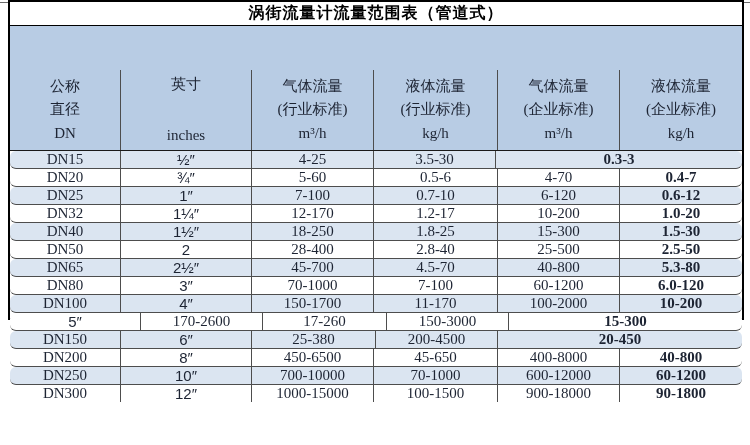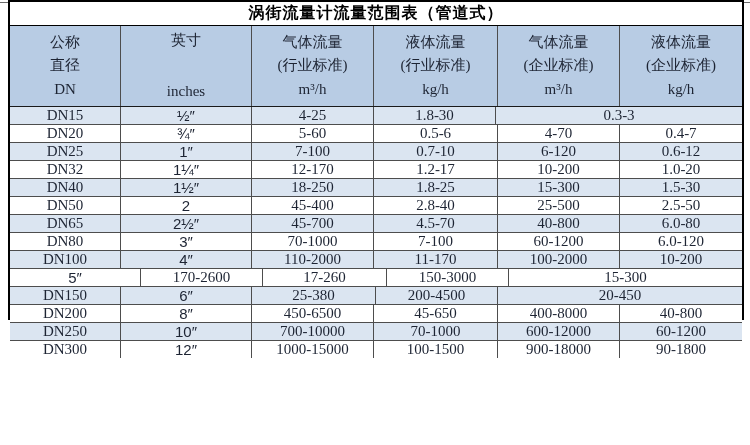--- a/index.html
+++ b/index.html
@@ -27,37 +27,39 @@
   .header-row{
     flex:0 0 77px;display:flex;flex-direction:row;
     background:var(--header-bg,#b8cce4);
     border-bottom:1px solid #1a1a1a;
   }
   .header-cell{
     display:flex;flex-direction:column;justify-content:space-around;
     align-items:center;text-align:center;
     font-size:15px;padding:5px 0;box-sizing:border-box;
     border-right:1px solid var(--grid,#4d4d4d);
+    margin-top:44px;
   }
   .header-cell:last-child{border-right:none;}
   .header-line{line-height:1.25;white-space:nowrap;}
   .body-rows{flex:1 1 auto;display:flex;flex-direction:column;}
   .table-row{
     flex:1 1 auto;display:flex;flex-direction:row;
     border-bottom:1px solid var(--grid,#4d4d4d);
     background:var(--row-bg,#ffffff);
+    border-radius:6px;
   }
   .table-row:last-child{border-bottom:none;}
   .table-row.stripe{background:var(--stripe-bg,#dbe5f1);}
   .table-cell{
     display:flex;align-items:center;justify-content:center;
     font-size:15px;box-sizing:border-box;white-space:nowrap;
     border-right:1px solid var(--grid,#4d4d4d);
   }
-  .table-cell:last-child{border-right:none;}
+  .table-cell:last-child{border-right:none;font-weight:bold;}
   
   .c0{flex:0 0 111px;}
   .c1{flex:0 0 131px;gap:32px;}
   .c2{flex:0 0 122px;}
   .c3{flex:0 0 124px;}
   .c4{flex:0 0 122px;}
   .c5{flex:1 1 auto;}
   
   .c1.table-cell{font-family:"Liberation Sans","DejaVu Sans",sans-serif;font-size:15px;}
 </style>
@@ -97,21 +99,21 @@
         <div class="header-line">液体流量</div>
         <div class="header-line">(企业标准)</div>
         <div class="header-line">kg/h</div>
       </div>
     </div>
   <div class="body-rows" id="body-rows">
       <div class="table-row stripe">
         <div class="table-cell c0">DN15</div>
         <div class="table-cell c1">½″</div>
         <div class="table-cell c2">4-25</div>
-        <div class="table-cell c4">1.8-30</div>
+        <div class="table-cell c4">3.5-30</div>
         <div class="table-cell c5">0.3-3</div>
       </div>
       <div class="table-row">
         <div class="table-cell c0">DN20</div>
         <div class="table-cell c1">¾″</div>
         <div class="table-cell c2">5-60</div>
         <div class="table-cell c3">0.5-6</div>
         <div class="table-cell c4">4-70</div>
         <div class="table-cell c5">0.4-7</div>
       </div>
@@ -135,45 +137,45 @@
         <div class="table-cell c0">DN40</div>
         <div class="table-cell c1">1½″</div>
         <div class="table-cell c2">18-250</div>
         <div class="table-cell c3">1.8-25</div>
         <div class="table-cell c4">15-300</div>
         <div class="table-cell c5">1.5-30</div>
       </div>
       <div class="table-row">
         <div class="table-cell c0">DN50</div>
         <div class="table-cell c1">2</div>
-        <div class="table-cell c2">45-400</div>
+        <div class="table-cell c2">28-400</div>
         <div class="table-cell c3">2.8-40</div>
         <div class="table-cell c4">25-500</div>
         <div class="table-cell c5">2.5-50</div>
       </div>
       <div class="table-row stripe">
         <div class="table-cell c0">DN65</div>
         <div class="table-cell c1">2½″</div>
         <div class="table-cell c2">45-700</div>
         <div class="table-cell c3">4.5-70</div>
         <div class="table-cell c4">40-800</div>
-        <div class="table-cell c5">6.0-80</div>
+        <div class="table-cell c5">5.3-80</div>
       </div>
       <div class="table-row">
         <div class="table-cell c0">DN80</div>
         <div class="table-cell c1">3″</div>
         <div class="table-cell c2">70-1000</div>
         <div class="table-cell c3">7-100</div>
         <div class="table-cell c4">60-1200</div>
         <div class="table-cell c5">6.0-120</div>
       </div>
       <div class="table-row stripe">
         <div class="table-cell c0">DN100</div>
         <div class="table-cell c1">4″</div>
-        <div class="table-cell c2">110-2000</div>
+        <div class="table-cell c2">150-1700</div>
         <div class="table-cell c3">11-170</div>
         <div class="table-cell c4">100-2000</div>
         <div class="table-cell c5">10-200</div>
       </div>
       <div class="table-row">
         <div class="table-cell c1">5″</div>
         <div class="table-cell c2">170-2600</div>
         <div class="table-cell c3">17-260</div>
         <div class="table-cell c4">150-3000</div>
         <div class="table-cell c5">15-300</div>

